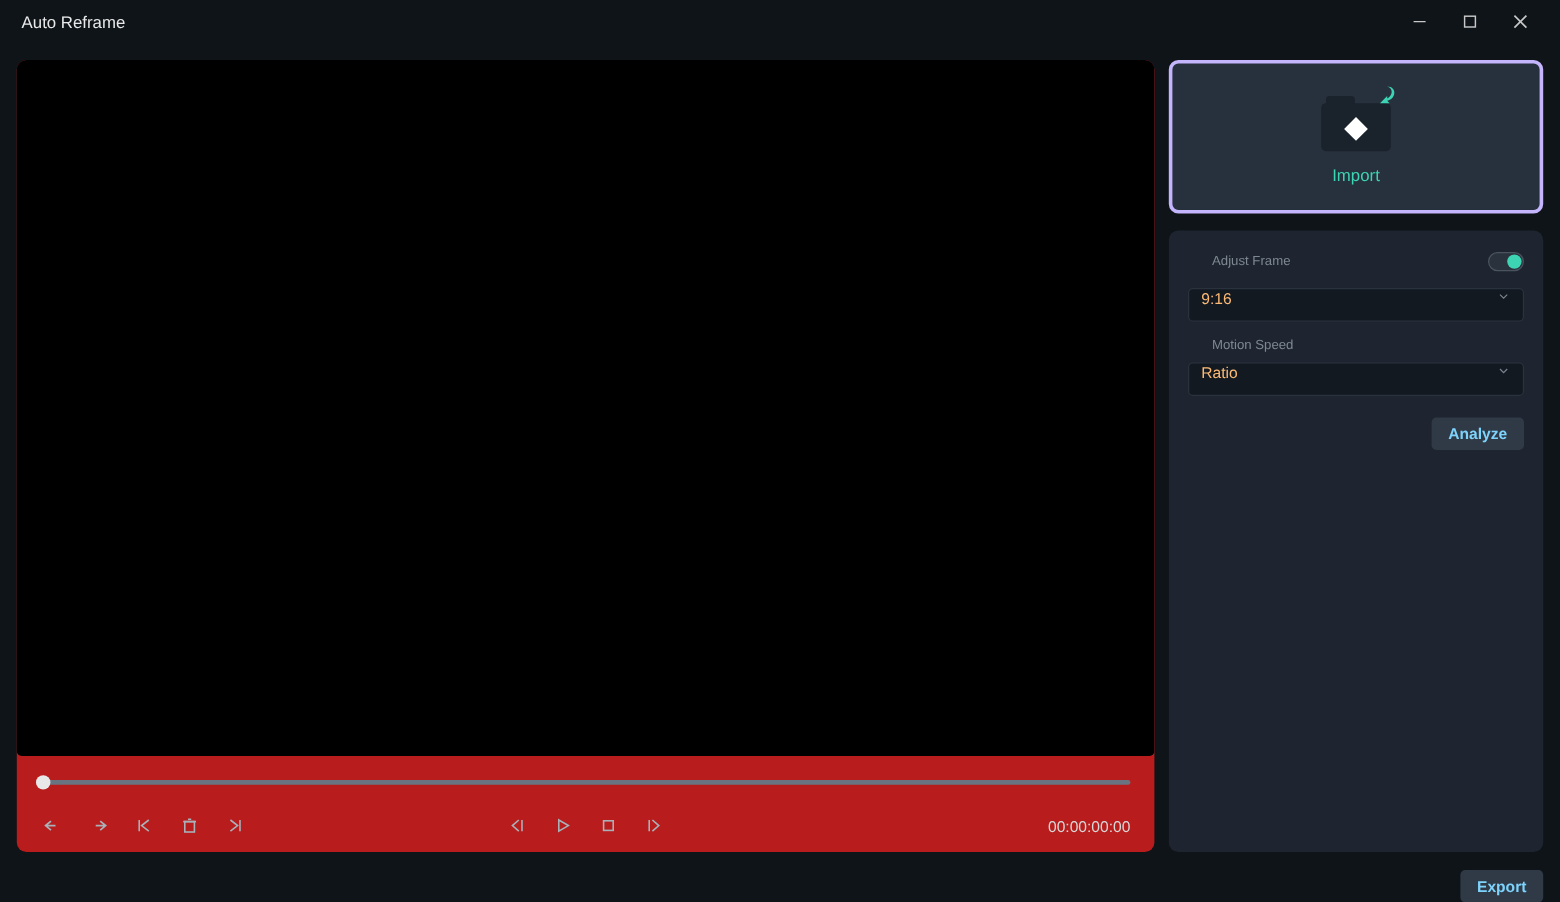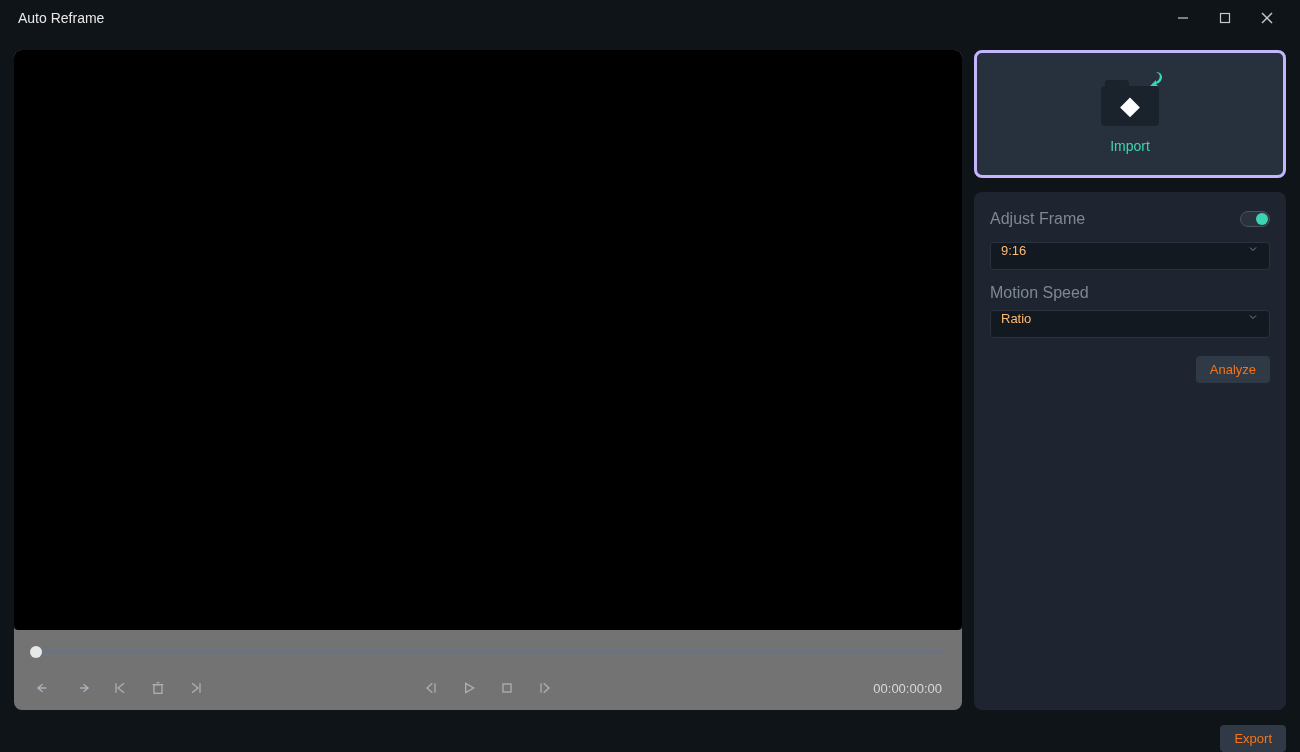--- a/index.html
+++ b/index.html
@@ -38,21 +38,21 @@
 .main {
   display: flex;
   gap: 12px;
   padding: 14px 14px 0 14px;
   height: calc(100% - 36px - 42px);
 }
 .left-panel {
   flex: 1;
   display: flex;
   flex-direction: column;
-  background: #737373;
+  background: #b91c1c;
   border-radius: 8px;
   overflow: hidden;
 }
 .preview {
   flex: 1;
   background: #000;
   border-radius: 4px;
   margin: 0 0 8px 0;
 }
 .timeline {
@@ -169,21 +169,22 @@
   flex-direction: column;
 }
 .row {
   display: flex;
   align-items: center;
   justify-content: space-between;
   margin-bottom: 14px;
 }
 .label {
   color: #7e8892;
-  font-size: 16px;
+  font-size: 11px;
+  margin-left: 20px;
 }
 .toggle {
   width: 30px;
   height: 16px;
   background: #2a323d;
   border: 1px solid #4a5461;
   border-radius: 10px;
   position: relative;
   cursor: pointer;
 }
@@ -211,25 +212,26 @@
   margin-bottom: 14px;
 }
 .chev-down { stroke: #7a8490; }
 .analyze-row {
   display: flex;
   justify-content: flex-end;
   margin-top: 4px;
 }
 .btn {
   background: #303946;
-  color: #f97316;
+  color: #7dd3fc;
   border-radius: 4px;
   padding: 6px 14px;
   font-size: 13px;
   cursor: pointer;
+  font-weight: bold;
 }
 .bottom-bar {
   height: 42px;
   display: flex;
   align-items: flex-end;
   justify-content: flex-end;
   padding: 0 14px;
 }
 </style>
 </head>

